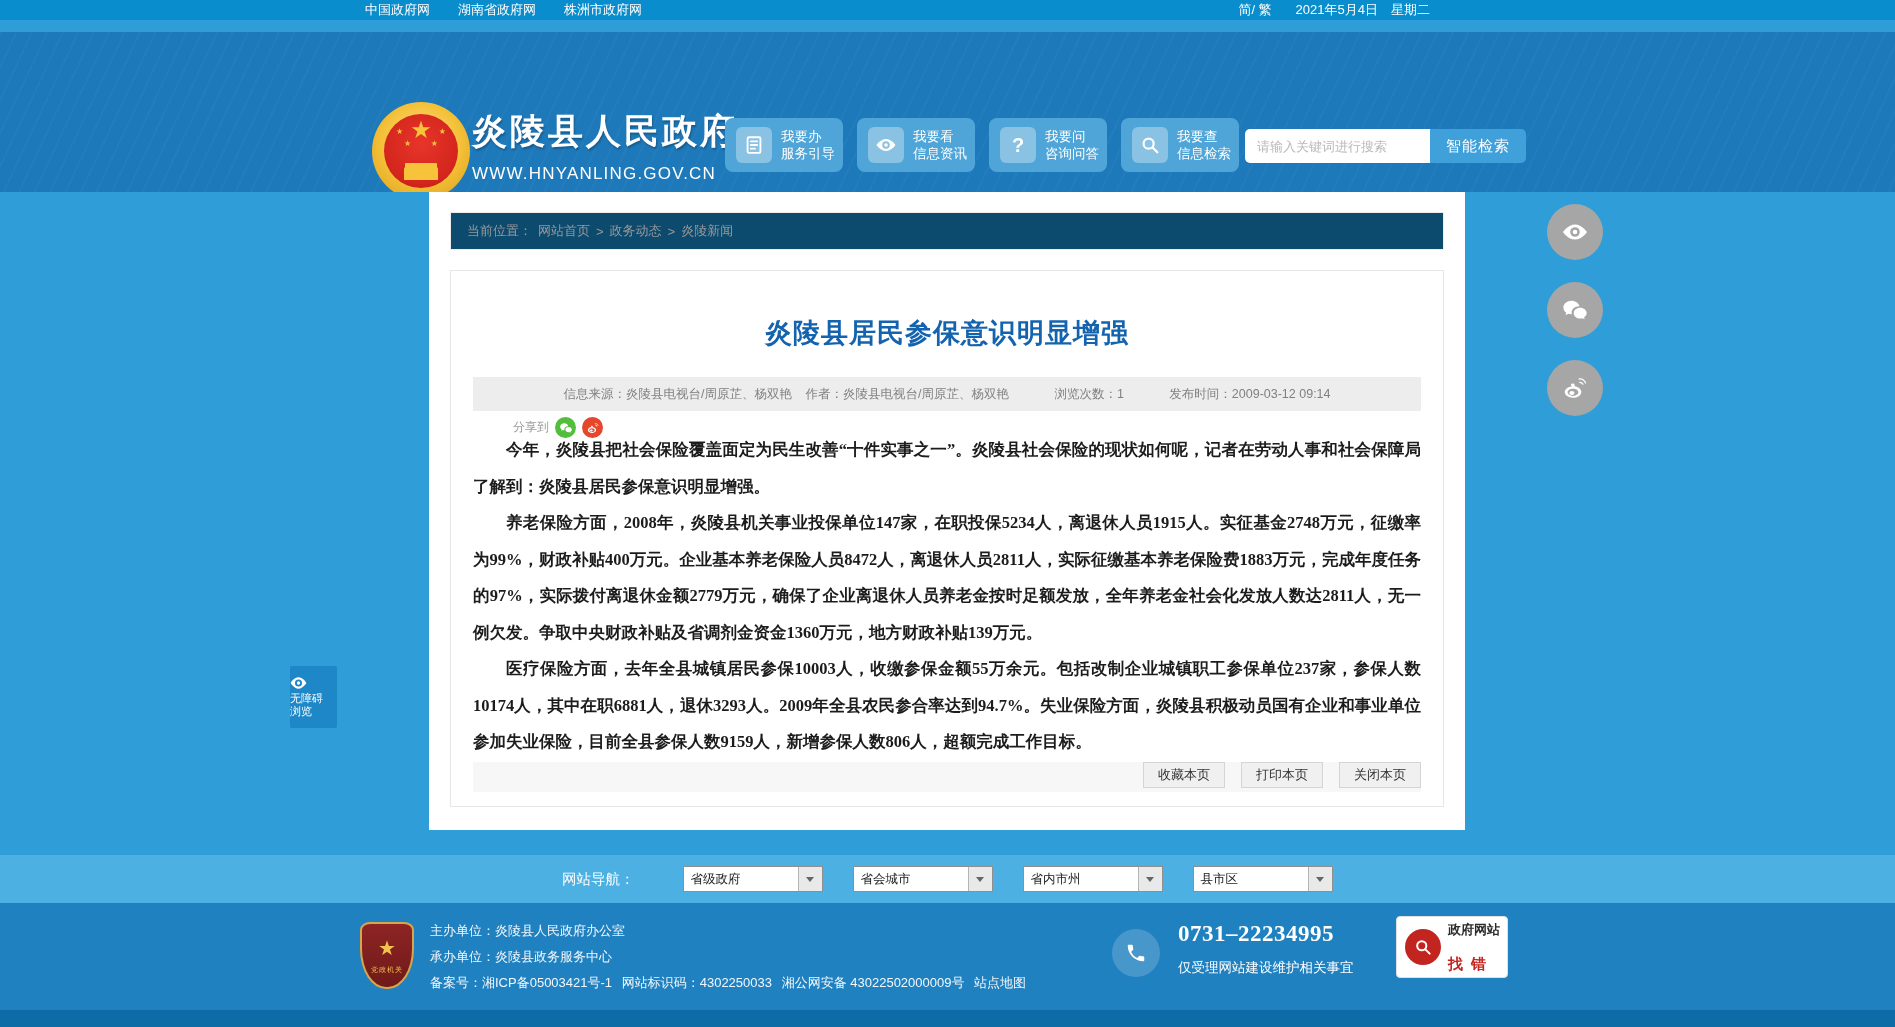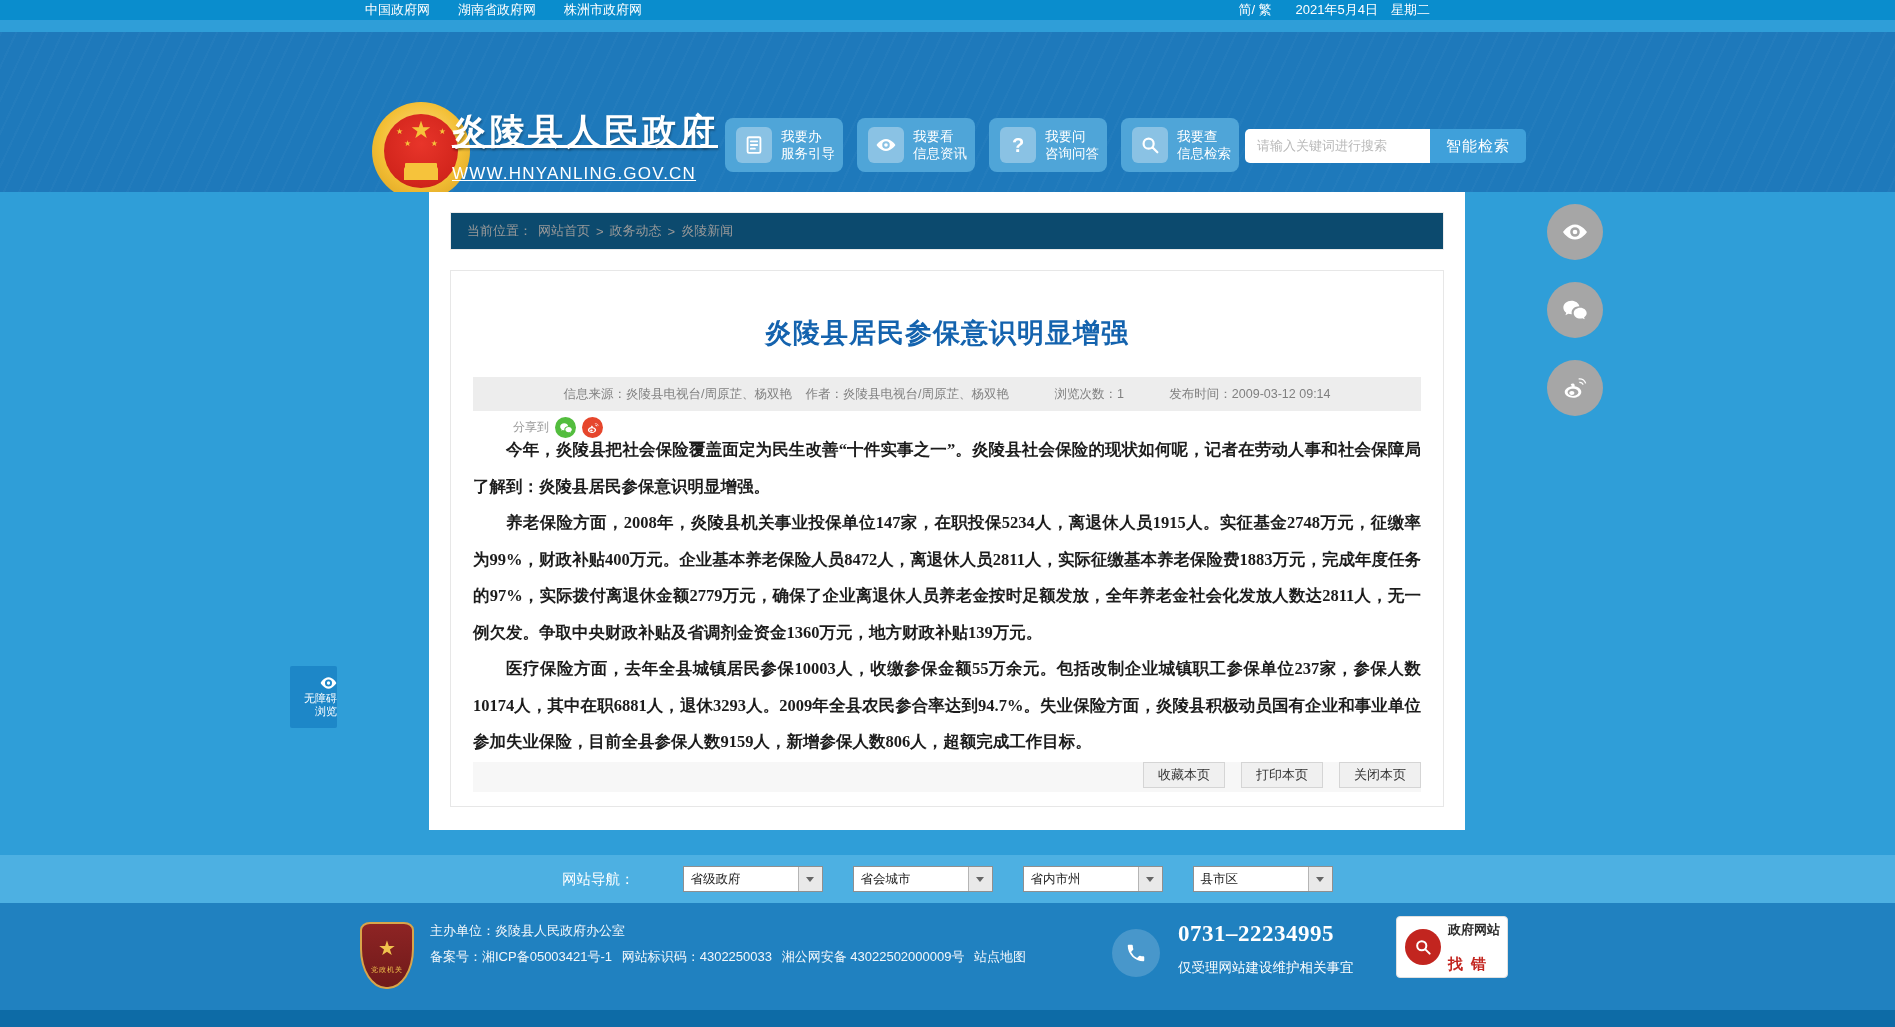--- a/index.html
+++ b/index.html
@@ -29,37 +29,37 @@
   .emblem { position:absolute; left:372px; top:70px; width:98px; height:98px;
     border-radius:50%; background:radial-gradient(circle at 50% 42%, #ffe08a 0%, #f3bf35 55%, #d79c1e 100%);
     display:flex; align-items:center; justify-content:center; }
   .emblem-inner { width:74px; height:74px; border-radius:50%; background:radial-gradient(circle at 50% 40%, #e8352a 0%, #d2251c 70%, #b01a13 100%);
     position:relative; overflow:hidden; }
   .emblem-star { position:absolute; left:50%; top:4px; transform:translateX(-50%); color:#f6c33b; font-size:24px; line-height:24px; }
   .emblem-star-s { position:absolute; color:#f6c33b; font-size:8px; line-height:8px; }
   .emblem-gate { position:absolute; left:50%; bottom:12px; transform:translateX(-50%);
     width:34px; height:9px; background:#f6c33b; border-radius:2px 2px 0 0;
     box-shadow:0 -5px 0 -1px #f6c33b, 0 4px 0 0 #f6c33b; }
-  .site-title { position:absolute; left:452px; top:76px; color:#fff;text-decoration:underline; }
+  .site-title { position:absolute; left:472px; top:76px; color:#fff; }
   .site-name { font-size:35px; font-weight:bold; letter-spacing:3px; text-shadow:1px 2px 2px rgba(0,0,0,0.25); }
   .site-url  { font-size:17px; letter-spacing:1.2px; margin-top:9px; }
 
   .quick-buttons { position:absolute; left:725px; top:86px; display:flex; gap:14px; }
   .qbtn { width:118px; height:54px; background:#4fa5d8; border-radius:8px;
     display:flex; align-items:center; cursor:pointer; }
   .qbtn-icon { width:36px; height:36px; margin-left:11px; background:#8ac2e4; border-radius:6px;
     display:flex; align-items:center; justify-content:center; flex:none; }
   .qbtn-icon svg { width:22px; height:22px; }
   .qbtn-q { color:#fff; font-size:20px; font-weight:bold; }
   .qbtn-text { margin-left:9px; color:#fff; font-size:13.5px; line-height:17px; white-space:nowrap; }
 
   .searchbar { position:absolute; left:1245px; top:97px; display:flex; height:34px; }
   .search-input { width:185px; height:34px; border:none; outline:none;
     border-radius:5px 0 0 5px; padding:0 12px; font-size:13px; color:#333;
-    font-family:Liberation Mono, monospace; }
+    font-family:Liberation Sans, sans-serif; }
   .search-input::placeholder { color:#b9b9b9; }
   .search-btn { width:96px; height:34px; border:none; background:#3fa0da; color:#fff;
     font-size:15px; border-radius:0 5px 5px 0; cursor:pointer; letter-spacing:1px;
     font-family:"Liberation Sans",sans-serif; }
 
   
   .main { position:absolute; top:192px; left:0; width:1895px; height:663px; background:#2f9ed8; }
   .content-wrap { position:absolute; left:429px; top:0; width:1036px; height:638px; background:#ffffff; }
   .breadcrumb { margin:20px 21px 0; height:38px; background:#0c4a6e; border:1px solid #ececec;
     display:flex; align-items:center; padding-left:16px; font-size:13px; color:#999; gap:6px; }
@@ -79,21 +79,21 @@
   .article-body { margin:21px 22px 0; font-size:16.5px; color:#1c1c1c; line-height:36.5px; text-align:justify;
     font-family:"Liberation Serif","DejaVu Serif",serif;font-weight:bold; }
   .article-body p { margin:0; text-indent:2em; }
   .actions-strip { position:absolute; left:22px; right:22px; bottom:14px; height:30px; background:#f7f7f7;
     display:flex; justify-content:flex-end; }
   .action-btn { height:26px; padding:0 14px; margin-left:16px; background:#f0f0f0; border:1px solid #d5d5d5;
     font-size:13px; color:#333; cursor:pointer; font-family:"Liberation Sans",sans-serif; }
 
   
   .a11y-box { position:absolute; left:290px; top:666px; width:47px; height:62px; background:#1d87c8;
-    border-radius:2px; color:#fff; display:flex; flex-direction:column; align-items:flex-end;
+    border-radius:2px; color:#fff; display:flex; flex-direction:column; align-items:flex-start;
     justify-content:center; cursor:pointer; z-index:5; }
   .a11y-box svg { width:17px; height:14px; margin-bottom:2px; }
   .a11y-line { font-size:11px; line-height:13px; }
   .side-float { position:absolute; left:1547px; top:204px; z-index:5; }
   .side-circle { width:56px; height:56px; border-radius:50%; background:#a6a6a6;
     display:flex; align-items:center; justify-content:center; margin-bottom:22px; cursor:pointer; }
   .side-circle svg { width:28px; height:28px; }
 
   
   .footnav { position:absolute; top:855px; left:0; width:1895px; height:48px; background:#4db0e2;
@@ -323,20 +323,23 @@
   <div class="shield">
     <span class="shield-star">★</span>
     <span class="shield-label">党政机关</span>
   </div>
 
   <div class="footer-info">
     <div>
       <span>主办单位：</span><span>炎陵县人民政府办公室</span>
     </div>
     <div>
+      <span>承办单位：</span><span>炎陵县政务服务中心</span>
+    </div>
+    <div>
       <span>备案号：</span><span>湘ICP备05003421号-1</span>
       <span class="sp">网站标识码：</span><span>4302250033</span>
       <span class="sp">湘公网安备 43022502000009号</span>
       <span class="sp lnk">站点地图</span>
     </div>
   </div>
 
   <div class="phone-circle">
     <svg viewBox="0 0 24 24" fill="#ffffff">
         <path d="M6.62 10.79a15.05 15.05 0 0 0 6.59 6.59l2.2-2.2a1 1 0 0 1 1.02-.24c1.12.37 2.33.57 3.57.57a1 1 0 0 1 1 1V20a1 1 0 0 1-1 1C10.85 21 3 13.15 3 3.99A1 1 0 0 1 4 3h3.5a1 1 0 0 1 1 1c0 1.25.2 2.45.57 3.57a1 1 0 0 1-.25 1.02l-2.2 2.2z"></path>

